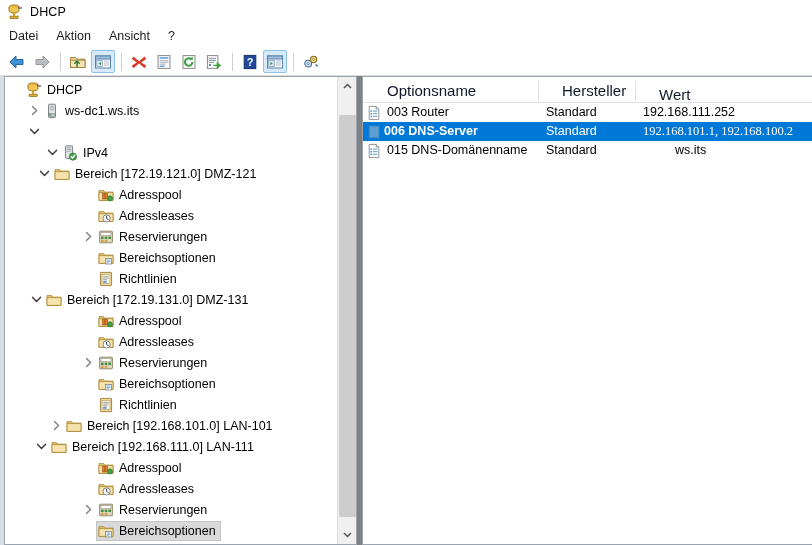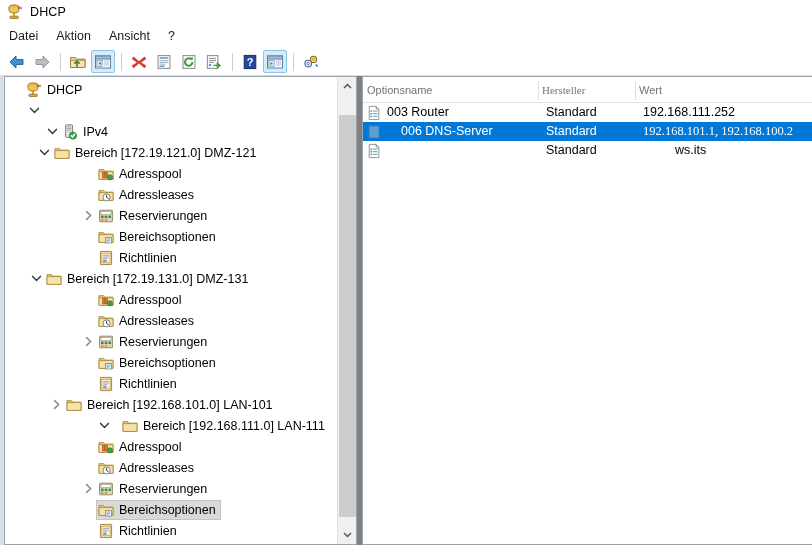--- a/index.html
+++ b/index.html
@@ -88,21 +88,21 @@
     position:absolute; left:1px; top:20px; width:17px; height:402px; background:#cdcdcd;
   }
 
   
   .lv-head {
     position:absolute; left:0; top:0; width:450px; height:26px;
     background:#ffffff; border-bottom:1px solid #e2e2e2;
   }
   .lv-col {
     position:absolute; top:0; height:26px; display:flex; align-items:center;
-    font-size:11px; color:#737373; padding-left:4px; white-space:nowrap;
+    font-size:15px; color:#0f172a; padding-left:24px; white-space:nowrap;
   }
   .lv-div { position:absolute; top:4px; width:1px; height:19px; background:#dfdfdf; }
   .lv-body { position:absolute; left:0; top:26px; width:450px; bottom:0; }
   .lv-row { height:19px; display:flex; align-items:center; position:relative; }
   .lv-row.sel { background:#0078d7; color:#ffffff; }
   .lv-cell { position:absolute; display:flex; align-items:center; font-size:12.5px; white-space:nowrap; line-height:19px; }
   .lv-ico { width:16px; height:16px; flex:none; position:relative; }
 </style>
 </head>
 <body>
@@ -243,20 +243,36 @@
                   <rect x="3" y="12.2" width="8.2" height="2.2" rx=".5" fill="#e8b63a" stroke="#8a6410" stroke-width=".8"></rect>
                   <path d="M10.5 1.2l2.8 2.4-2.2 .6z" fill="#d63b2f"></path>
                   <rect x="11.6" y="3.2" width="3" height="1.5" fill="#bdbdbd" stroke="#6b6b6b" stroke-width=".6"></rect>
                 </svg></span>
               <span class="tlabel">DHCP</span>
             </span>
           </div>
           <div class="trow" style="padding-left: 21px;">
             <span class="chev">
               <svg width="11" height="11" viewBox="0 0 11 11">
+                <path d="M3.6 1.6 L7.6 5.5 L3.6 9.4" fill="none" stroke="#8a8a8a" stroke-width="1.5" stroke-linecap="round"></path>
+              </svg>
+            </span>
+            <span class="tw">
+              <span class="ticon"><svg width="16" height="16" viewBox="0 0 16 16">
+                  <rect x="4.5" y="1.2" width="7" height="13.4" rx="1" fill="#e3e6e9" stroke="#6f767d" stroke-width=".9"></rect>
+                  <path d="M5.8 3.2h4.4M5.8 5h4.4M5.8 6.8h4.4" stroke="#9aa2aa" stroke-width=".9"></path>
+                  <rect x="5.6" y="10.4" width="4.8" height="3" fill="#c9cfd5" stroke="#7d848b" stroke-width=".6"></rect>
+                  <rect x="6" y="11" width="1.4" height="1.8" fill="#4aa14a"></rect>
+                </svg></span>
+              <span class="tlabel">ws-dc1.ws.its</span>
+            </span>
+          </div>
+          <div class="trow" style="padding-left: 21px;">
+            <span class="chev">
+              <svg width="11" height="11" viewBox="0 0 11 11">
                 <path d="M1.6 3.4 L5.5 7.4 L9.4 3.4" fill="none" stroke="#3a3a3a" stroke-width="1.5" stroke-linecap="round"></path>
               </svg>
             </span>
           </div>
           <div class="trow" style="padding-left: 39px;">
             <span class="chev">
               <svg width="11" height="11" viewBox="0 0 11 11">
                 <path d="M1.6 3.4 L5.5 7.4 L9.4 3.4" fill="none" stroke="#3a3a3a" stroke-width="1.5" stroke-linecap="round"></path>
               </svg>
             </span>
@@ -441,21 +457,21 @@
               </svg>
             </span>
             <span class="tw">
               <span class="ticon"><svg width="16" height="16" viewBox="0 0 16 16">
                   <path d="M1 3.6h4.6l1.1 1.5H15v8.3H1z" fill="#e8c87a" stroke="#a8862f" stroke-width=".8"></path>
                   <path d="M1 5.6h14v7.8H1z" fill="#f6e2ac" stroke="#a8862f" stroke-width=".8"></path>
                 </svg></span>
               <span class="tlabel">Bereich [192.168.101.0] LAN-101</span>
             </span>
           </div>
-          <div class="trow" style="padding-left: 91px; gap: 8px;">
+          <div class="trow" style="padding-left: 28px;">
             <span class="chev">
               <svg width="11" height="11" viewBox="0 0 11 11">
                 <path d="M1.6 3.4 L5.5 7.4 L9.4 3.4" fill="none" stroke="#3a3a3a" stroke-width="1.5" stroke-linecap="round"></path>
               </svg>
             </span>
             <span class="tw">
               <span class="ticon"><svg width="16" height="16" viewBox="0 0 16 16">
                   <path d="M1 3.6h4.6l1.1 1.5H15v8.3H1z" fill="#e8c87a" stroke="#a8862f" stroke-width=".8"></path>
                   <path d="M1 5.6h14v7.8H1z" fill="#f6e2ac" stroke="#a8862f" stroke-width=".8"></path>
                 </svg></span>
@@ -547,25 +563,25 @@
             </svg>
         </div>
       </div>
     </div>
 
     <div class="list-pane">
       <div class="lv-head" id="lv-head">
           <div class="lv-col" style="left: 0px; width: 175px;">
             <span>Optionsname</span>
           </div>
-          <div class="lv-col" style="left: 175px; width: 97px; font-family: Liberation Serif, serif;">
+          <div class="lv-col" style="left: 175px; width: 97px;">
             <span>Hersteller</span>
           </div>
           <div class="lv-div" style="left: 175px;"></div>
-          <div class="lv-col" style="left: 272px; width: 162px;">
+          <div class="lv-col" style="left: 272px; width: 162px; align-items: flex-end;">
             <span>Wert</span>
           </div>
           <div class="lv-div" style="left: 272px;"></div>
         </div>
       <div class="lv-body" id="lv-body">
           <div class="lv-row">
             <div class="lv-cell" style="left: 3px;">
               <span class="lv-ico"><svg width="16" height="16" viewBox="0 0 16 16">
                   <path d="M3.2 1.4h7l2.6 2.6v10.6H3.2z" fill="#ffffff" stroke="#8b8b8b" stroke-width=".9"></path>
                   <path d="M10.2 1.4v2.6h2.6" fill="#e8e8e8" stroke="#8b8b8b" stroke-width=".9"></path>
@@ -578,35 +594,36 @@
             </div>
             <div class="lv-cell" style="left: 183px;">Standard</div>
             <div class="lv-cell" style="left: 280px;">192.168.111.252</div>
           </div>
           <div class="lv-row sel">
             <div class="lv-cell" style="left: 3px;">
               <span class="lv-ico"><svg width="16" height="16" viewBox="0 0 16 16">
                   <rect x="2.6" y="1.4" width="11" height="13.2" fill="#2f7fc4"></rect>
                   <path d="M3.6 2.4h9v11h-9z" fill="#7fb4dd" opacity=".6"></path>
                 </svg></span>
-              <span style="margin-left: 19px;">006 DNS-Server</span>
+              <span style="margin-left: 2px; font-weight: bold;">006 DNS-Server</span>
             </div>
             <div class="lv-cell" style="left: 183px;">Standard</div>
             <div class="lv-cell" style="left: 280px; font-family: Liberation Serif, serif;">192.168.101.1, 192.168.100.2</div>
           </div>
           <div class="lv-row">
             <div class="lv-cell" style="left: 3px;">
               <span class="lv-ico"><svg width="16" height="16" viewBox="0 0 16 16">
                   <path d="M3.2 1.4h7l2.6 2.6v10.6H3.2z" fill="#ffffff" stroke="#8b8b8b" stroke-width=".9"></path>
                   <path d="M10.2 1.4v2.6h2.6" fill="#e8e8e8" stroke="#8b8b8b" stroke-width=".9"></path>
                   <rect x="4.4" y="5.4" width="1.5" height="1.5" fill="#4a90c4"></rect>
                   <rect x="4.4" y="8" width="1.5" height="1.5" fill="#4a90c4"></rect>
                   <rect x="4.4" y="10.6" width="1.5" height="1.5" fill="#4a90c4"></rect>
                   <path d="M6.8 6.1h4.6M6.8 8.7h4.6M6.8 11.3h4.6" stroke="#4a90c4" stroke-width=".9"></path>
                 </svg></span>
+              <span style="margin-left: 5px;">015 DNS-Domänenname</span>
             </div>
             <div class="lv-cell" style="left: 183px;">Standard</div>
             <div class="lv-cell" style="left: 280px; margin-left: 32px;">ws.its</div>
           </div>
         </div>
     </div>
 
   </div>
 </div>
 

